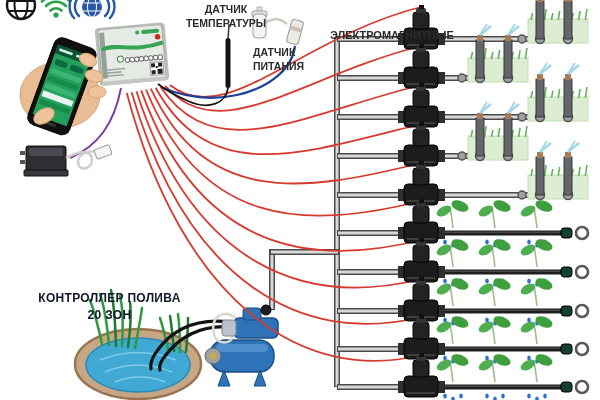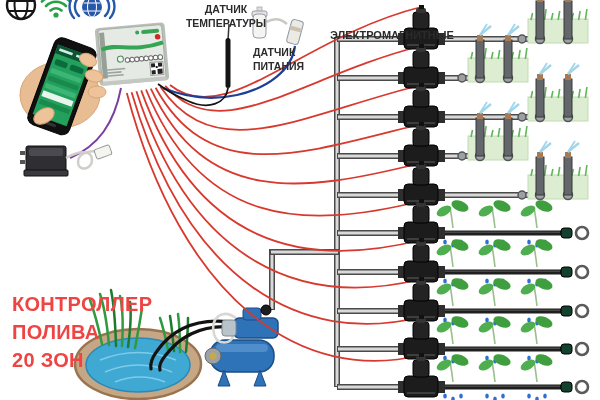--- a/index.html
+++ b/index.html
@@ -4,22 +4,22 @@
 <style>
   html,body{margin:0;padding:0;background:#fff;}
   .stage{position:relative;width:600px;height:400px;background:#ffffff;overflow:hidden;
          font-family:Liberation Sans, sans-serif;}
   .stage svg{position:absolute;left:0;top:0;}
   .lbl{position:absolute;font-weight:bold;font-size:10.5px;line-height:1.3;color:#2b2b2b;z-index:5;}
   .lbl div{white-space:nowrap;}
   .lbl.center{text-align:center;}
   .valve-lbl{font-size:11px;line-height:1.45;}
   .psu-lbl{font-size:11px;line-height:1.35;}
-  .title{position:absolute;left:12px;top:290px;width:195px;text-align:left;z-index:5;
-         font-weight:bold;font-size:20px;line-height:1.4;color:#ef4444;letter-spacing:.3px;}
+  .title{position:absolute;left:12px;top:290px;width:195px;text-align:center;z-index:5;
+         font-weight:bold;font-size:12px;line-height:1.4;color:#0f172a;letter-spacing:.3px;}
 </style>
 </head>
 <body>
 
 <div class="stage">
 
   <div class="lbl center" style="left:180px;top:3px;width:92px;">
     <div>ДАТЧИК</div>
     <div>ТЕМПЕРАТУРЫ</div>
   </div>

